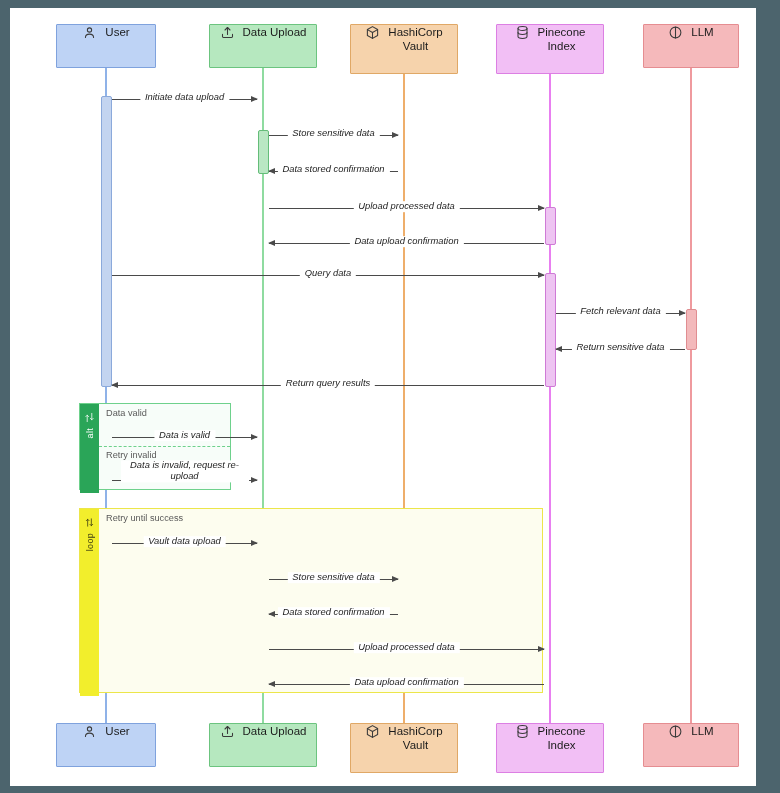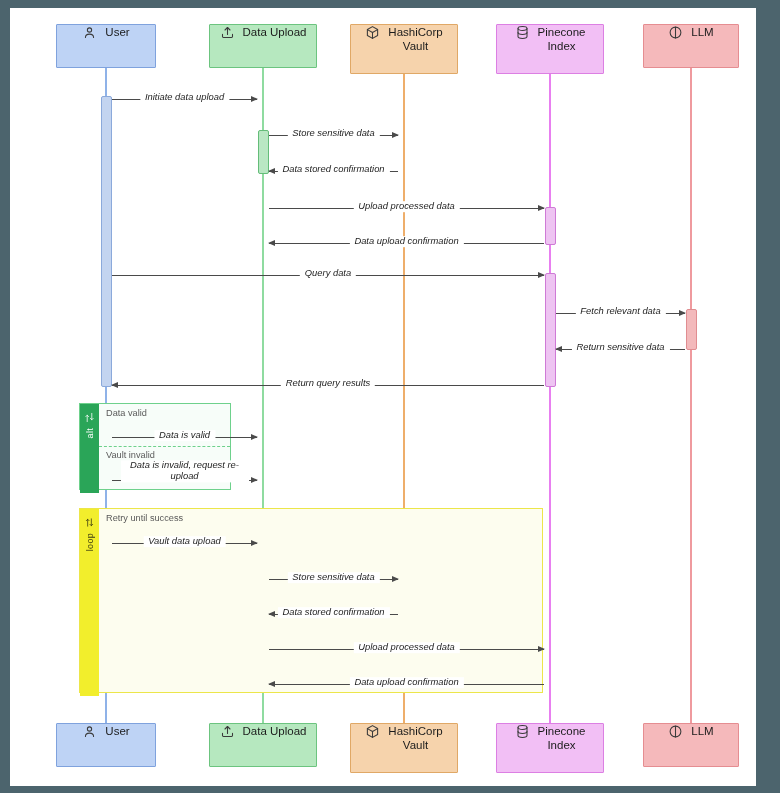--- a/index.html
+++ b/index.html
@@ -108,21 +108,21 @@
         <div class="tab" style="height: 85px; background: rgb(42, 165, 88);">
           <span class="ti"><svg width="11" height="11" viewBox="0 0 24 24" fill="none" stroke="#ffffff" stroke-width="1.7" stroke-linecap="round" stroke-linejoin="round">
               <path d="M7 21V7"></path>
               <path d="M4 10l3-3 3 3"></path>
               <path d="M17 3v14"></path>
               <path d="M20 14l-3 3-3-3"></path>
             </svg></span>
           <span class="kw">alt</span>
         </div>
         <div class="cond" style="left: 26px; top: 4px;">Data valid</div>
-        <div class="cond" style="left: 26px; top: 46px;">Vault invalid</div>
+        <div class="cond" style="left: 26px; top: 46px;">Retry invalid</div>
         <div class="divider" style="top: 42px; border-top-color: rgb(110, 209, 140);"></div>
       </div>
       <div class="frag" style="left: 69px; top: 500px; width: 464px; height: 185px; border-color: rgb(236, 230, 74); background: rgb(253, 253, 239);">
         <div class="tab" style="height: 183px; background: rgb(242, 238, 44);">
           <span class="ti"><svg width="11" height="11" viewBox="0 0 24 24" fill="none" stroke="#3b3b10" stroke-width="1.7" stroke-linecap="round" stroke-linejoin="round">
               <path d="M8 20V5"></path>
               <path d="M5 8l3-3 3 3"></path>
               <path d="M16 4v15"></path>
               <path d="M19 16l-3 3-3-3"></path>
             </svg></span>

